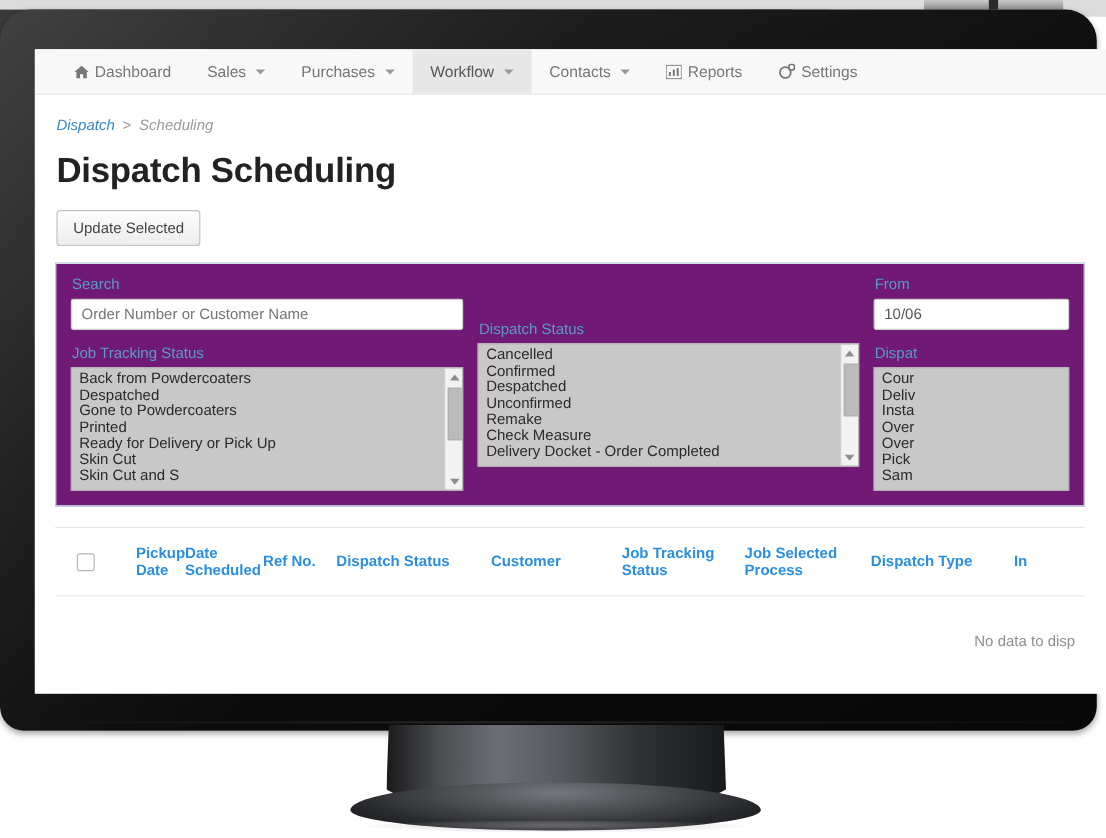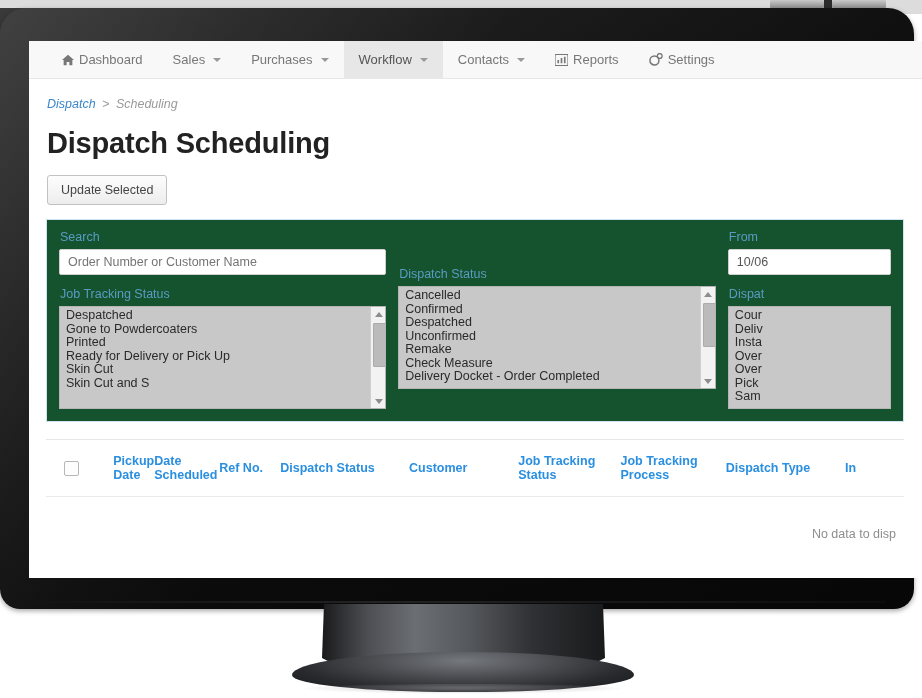--- a/index.html
+++ b/index.html
@@ -94,21 +94,21 @@
   }
   .btn-row{margin:15px 0 0 18px;}
   .btn{
     display:inline-block;padding:7px 13px;font-size:12.5px;color:#444444;
     background:linear-gradient(180deg,#fdfdfd,#ededed);
     border:1px solid #c2c2c2;border-radius:3px;cursor:pointer;
   }
 
   
   .filters{
-    margin:14px 18px 0 17px;background:#14532d;border:1px solid #cfe6f2;
+    margin:14px 18px 0 17px;background:#701a75;border:1px solid #cfe6f2;
     padding:9px 12px 12px 12px;display:flex;gap:0;box-sizing:border-box;
     min-height:183px;position:relative;
   }
   .fcol{box-sizing:border-box;}
   .fcol.c1{width:393px;padding-right:12px;}
   .fcol.c2{width:382px;padding-right:12px;}
   .fcol.c3{width:190px;}
   .flabel{font-size:12.5px;color:#5a9bc4;margin:1px 0 5px 1px;}
   .flabel.second{margin-top:12px;}
   .finput{
@@ -267,20 +267,21 @@
         </div>
 
         <div class="filters">
 
           <div class="fcol c1">
             <div class="flabel">Search</div>
             <input class="finput" type="text" placeholder="Order Number or Customer Name" style="">
             <div class="flabel second">Job Tracking Status</div>
             <div class="listbox">
               <div class="opts">
+                <div class="opt">Back from Powdercoaters</div>
                 <div class="opt">Despatched</div>
                 <div class="opt">Gone to Powdercoaters</div>
                 <div class="opt">Printed</div>
                 <div class="opt">Ready for Delivery or Pick Up</div>
                 <div class="opt">Skin Cut</div>
                 <div class="opt">Skin Cut and S</div>
               </div>
               <div class="vsb">
                 <div class="arrow up">
                     <i></i>
@@ -343,21 +344,21 @@
           <div class="thead">
             <div class="th chk">
               <div class="checkbox"></div>
             </div>
             <div class="th w-pickup">Pickup Date</div>
             <div class="th w-datesch">Date Scheduled</div>
             <div class="th w-ref">Ref No.</div>
             <div class="th w-dstatus">Dispatch Status</div>
             <div class="th w-cust">Customer</div>
             <div class="th w-jts">Job Tracking Status</div>
-            <div class="th w-jtp">Job Tracking Process</div>
+            <div class="th w-jtp">Job Selected Process</div>
             <div class="th w-dtype">Dispatch Type</div>
             <div class="th w-inv">In</div>
           </div>
           <div class="tbody">
             <div class="nodata">No data to disp</div>
           </div>
         </div>
 
       </div>
     </div>

